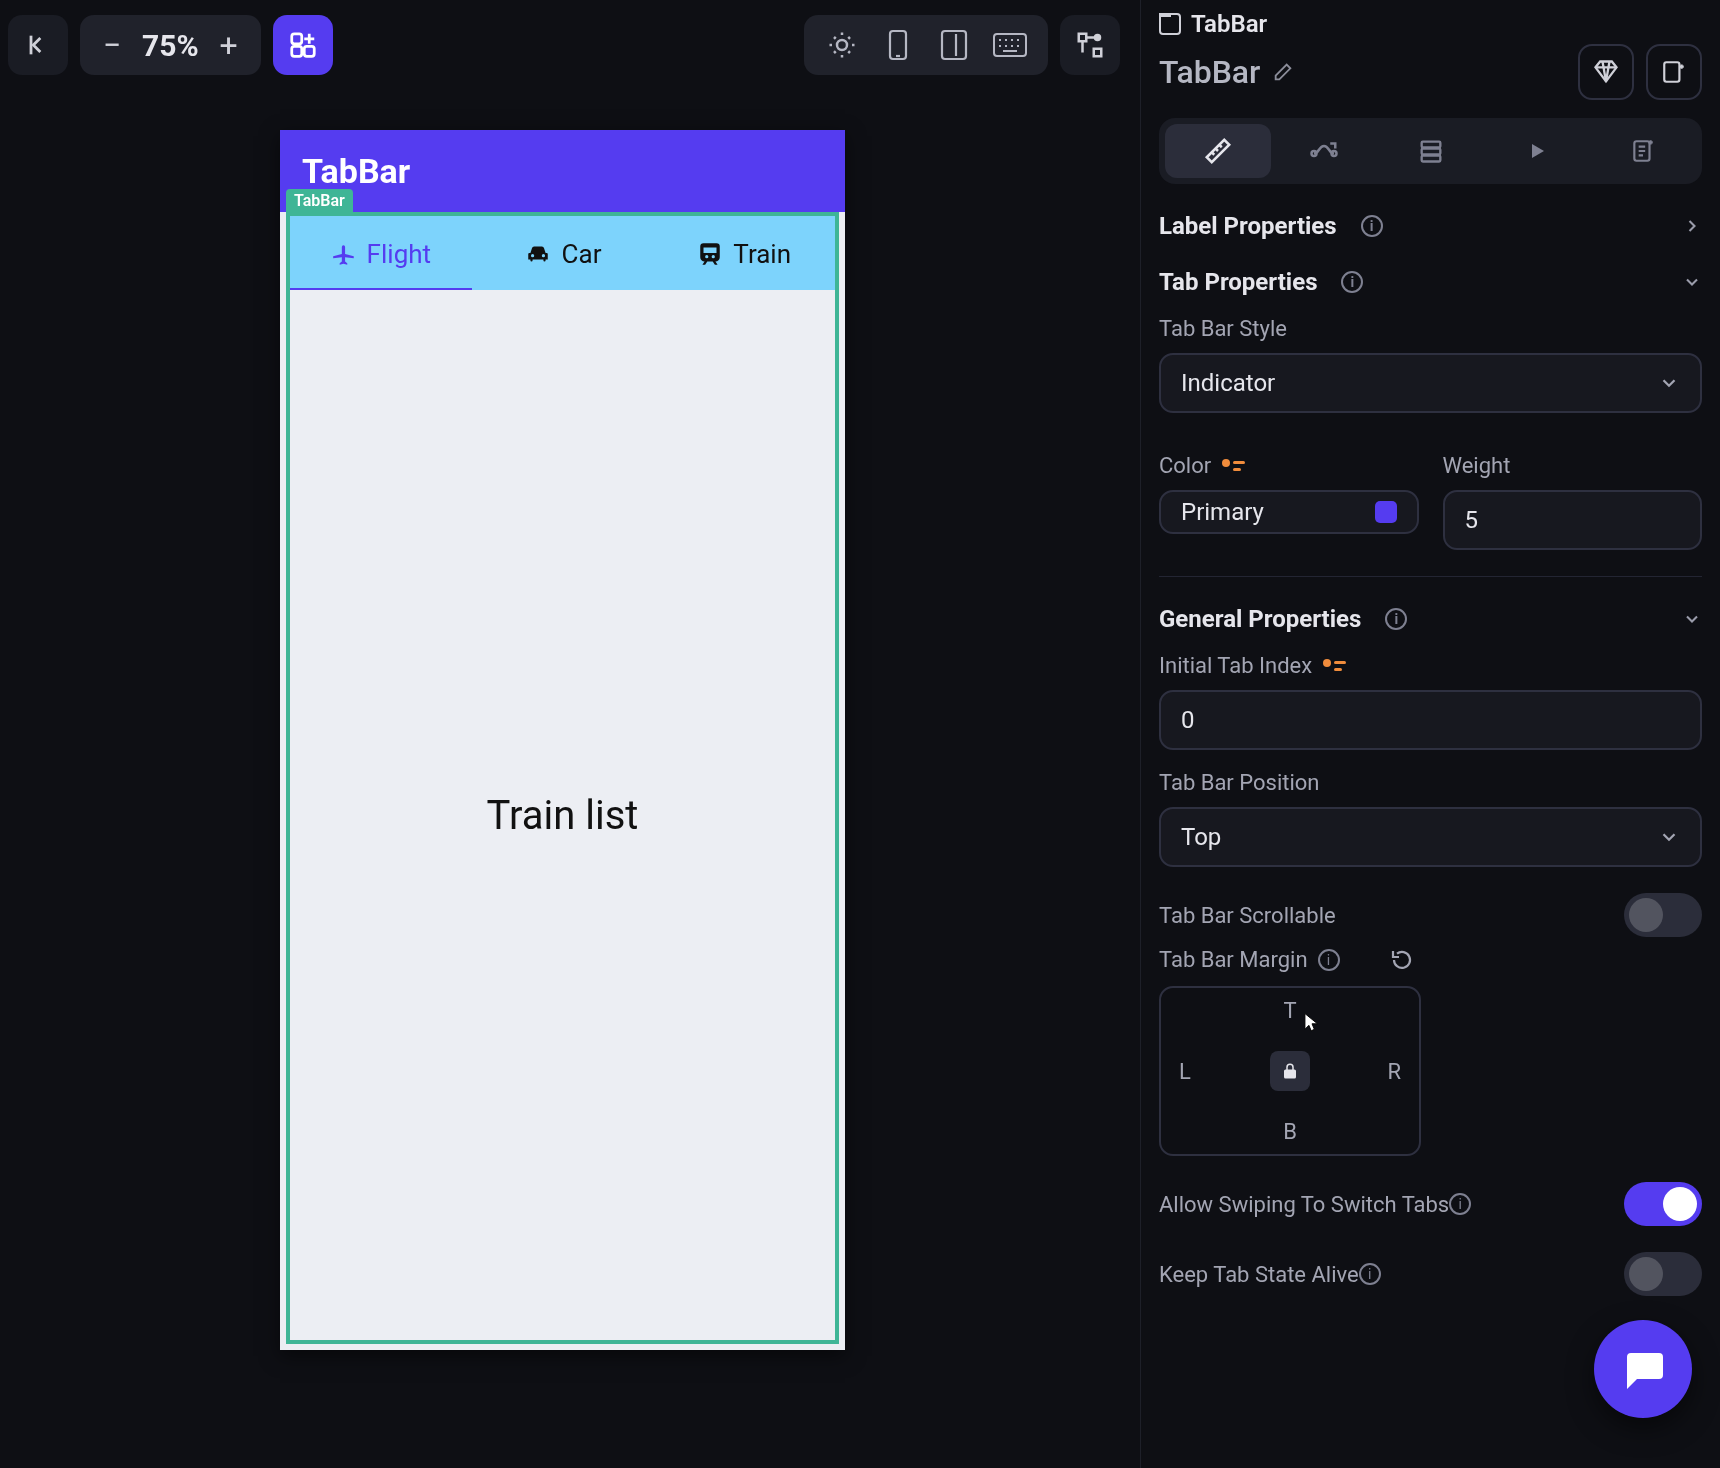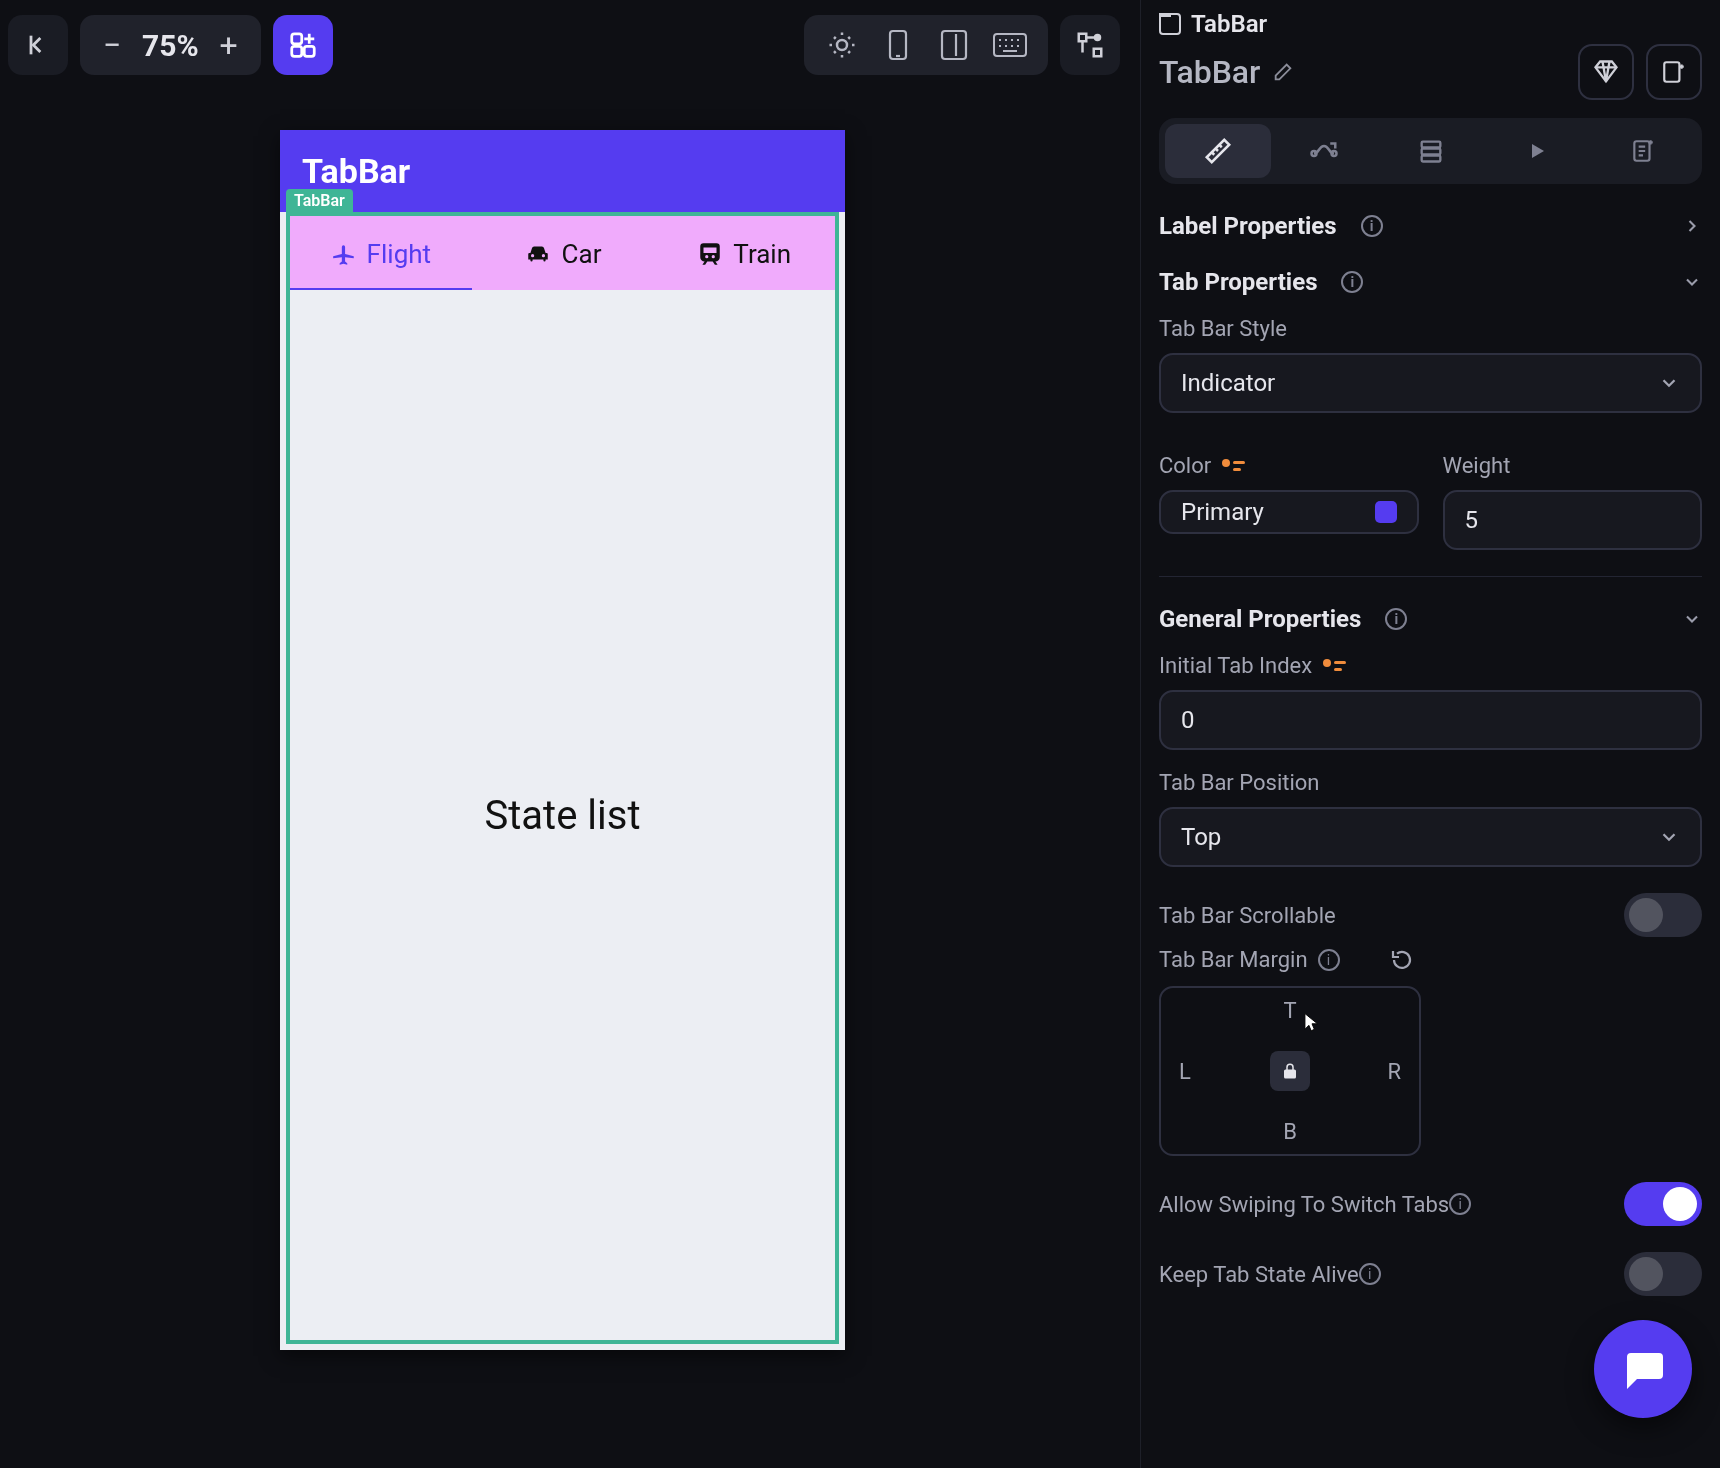--- a/index.html
+++ b/index.html
@@ -116,21 +116,21 @@
     padding: 2px 8px;
     border-radius: 4px 4px 0 0;
     font-weight: 600;
   }
   .tab-row {
     position: absolute;
     top: 86px;
     left: 10px;
     right: 10px;
     height: 76px;
-    background: #f0abfc;
+    background: #7dd3fc;
     display: flex;
   }
   .tab {
     flex: 1;
     display: flex;
     align-items: center;
     justify-content: center;
     gap: 10px;
     font-size: 26px;
     color: #111;
@@ -437,21 +437,21 @@
         <span>Car</span>
       </div>
       <div class="tab">
         <svg width="26" height="28" viewBox="0 0 24 24" fill="#111">
             <path d="M6 2h12a3 3 0 0 1 3 3v10a4 4 0 0 1-4 4l2 3h-2.5l-2-3h-5l-2 3H5l2-3a4 4 0 0 1-4-4V5a3 3 0 0 1 3-3zm0 4v5h12V6H6zm3 10a1.5 1.5 0 1 0 0-3 1.5 1.5 0 0 0 0 3zm6 0a1.5 1.5 0 1 0 0-3 1.5 1.5 0 0 0 0 3z"></path>
           </svg>
         <span>Train</span>
       </div>
     </div>
     <div class="tab-body">
-      <span>State list</span>
+      <span>Train list</span>
     </div>
   </div>
 </div>
 
 <div class="rpanel">
   <div class="crumb">
     <span class="sq"></span>
     <span>TabBar</span>
   </div>
   <div class="titlebar">

